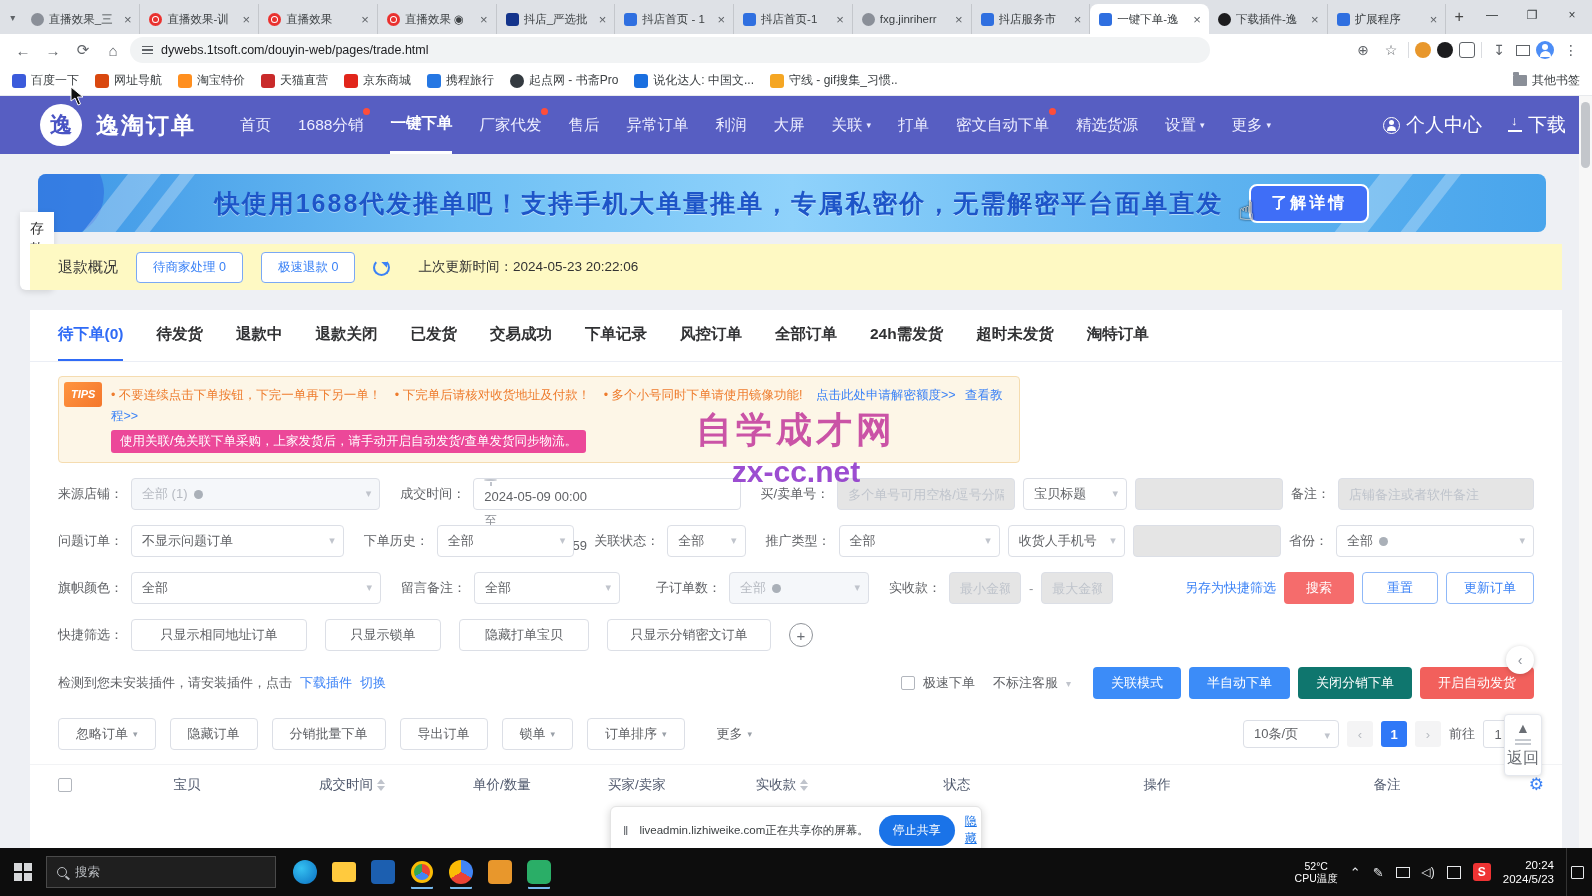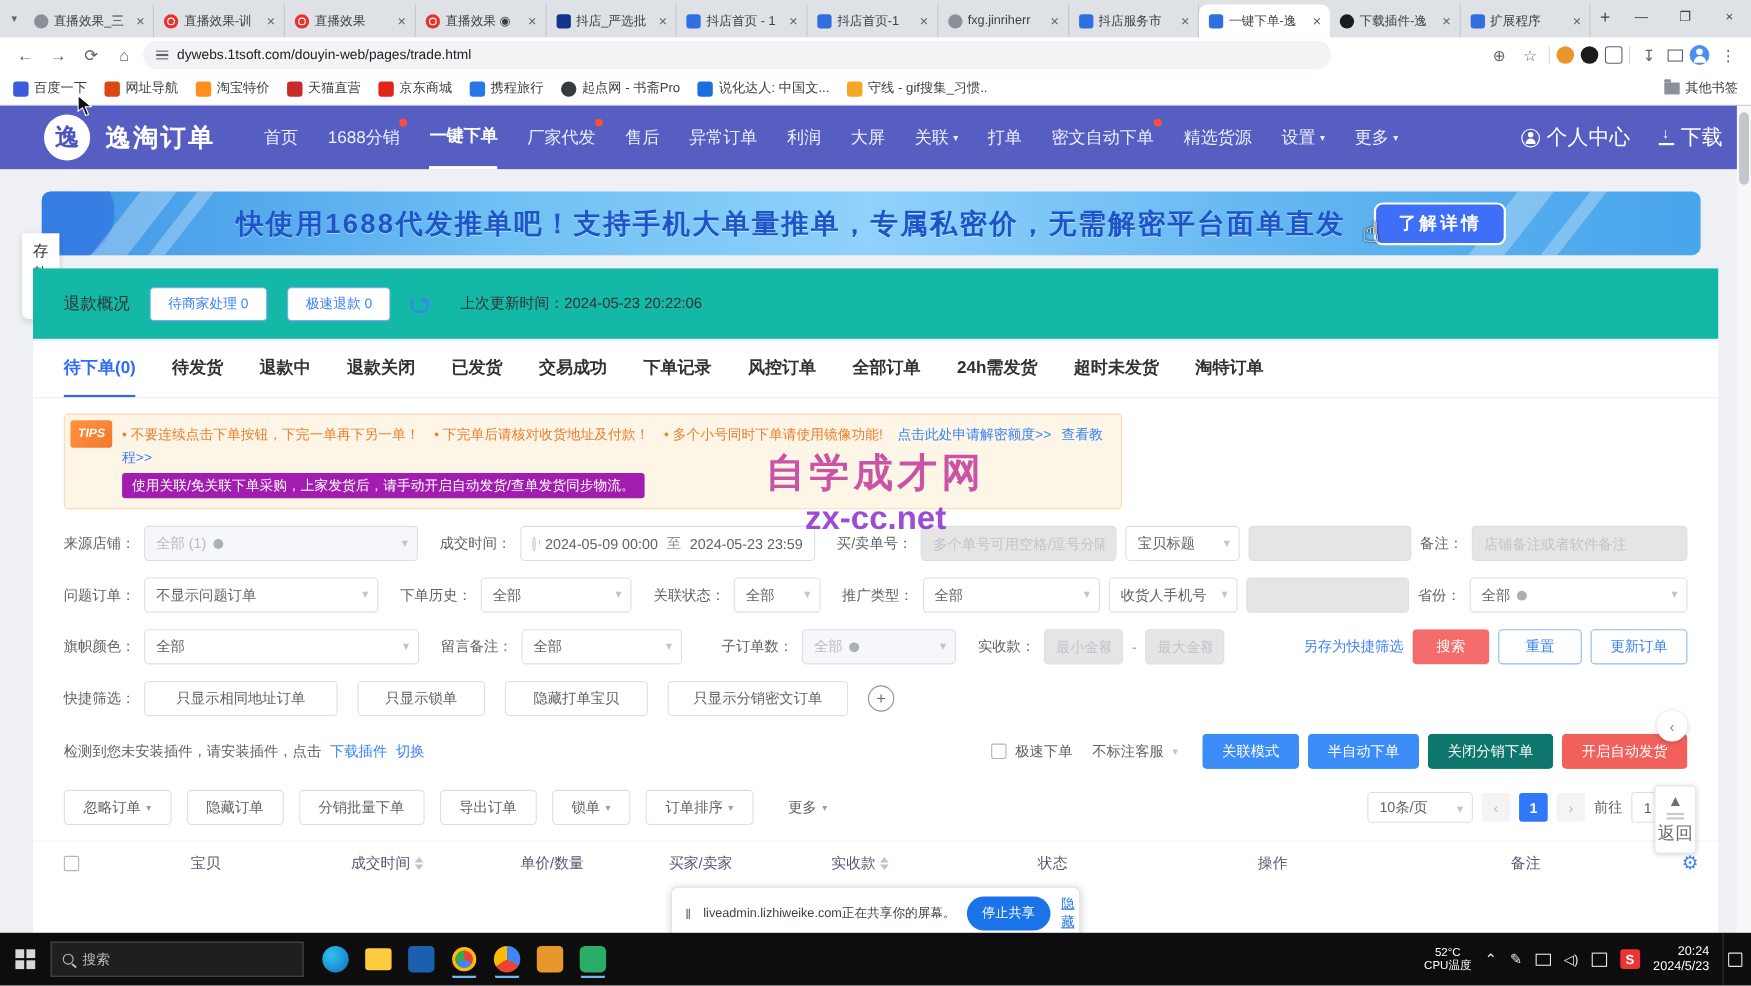--- a/index.html
+++ b/index.html
@@ -70,53 +70,53 @@
   .banner .stripe { position:absolute; width:26px; height:140px; background:rgba(255,255,255,.28); transform:rotate(38deg); top:-40px; }
   .banner .s1{left:70px;} .banner .s2{left:120px;width:12px;} .banner .s3{right:160px;} .banner .s4{right:110px;width:12px;}
   .banner .circle { position:absolute; left:-24px; top:-26px; width:90px; height:90px; border-radius:50%; background:#2f6fe0; opacity:.65; }
   .banner-text { font-size:25px; font-weight:bold; color:#1d55c8; letter-spacing:2px; text-shadow:0 1px 0 rgba(255,255,255,.5); }
   .banner-cta { position:relative; background:#3f6ef7; border:2px solid #fff; color:#fff; font-size:16px; font-weight:bold; padding:7px 20px; border-radius:8px; letter-spacing:3px; }
   .hand-cursor { position:absolute; right:110px; bottom:-6px; font-size:26px; color:#fff; text-shadow:0 0 2px #000,0 0 2px #000; }
 
   .side-tab { position:absolute; left:20px; top:58px; width:34px; background:#fff; border-radius:0 0 6px 6px; box-shadow:0 2px 6px rgba(0,0,0,.12); text-align:center; padding:6px 0 8px; color:#333; font-size:14px; line-height:20px; }
   .side-tab .arrow { color:#3b82f6; font-weight:bold; display:block; margin-top:4px; }
 
-  .refundbar { position:absolute; top:90px; left:30px; right:30px; height:64px; background:#14b8a6; display:flex; align-items:center; gap:18px; padding:0 28px; }
+  .refundbar { position:absolute; top:90px; left:30px; right:30px; height:46px; background:#fef9c3; display:flex; align-items:center; gap:18px; padding:0 28px; }
   .refund-title { font-size:15px; color:#333; }
   .pill-btn { border:1px solid #7aa8f5; color:#3b82f6; background:#fff; border-radius:4px; font-size:12.5px; padding:6px 16px; white-space:nowrap; }
   .refresh-ico { width:17px; height:17px; border:2px solid #3b82f6; border-top-color:transparent; border-radius:50%; position:relative; }
   .refresh-ico::after { content:""; position:absolute; right:-3px; top:-3px; border:4px solid transparent; border-bottom-color:#3b82f6; transform:rotate(45deg); }
   .updated { font-size:13.5px; color:#333; margin-left:10px; }
 
   .maincard { position:absolute; top:156px; left:30px; right:30px; bottom:0; background:#fff; }
 
   .otabs { display:flex; align-items:center; gap:33px; height:52px; padding:0 28px; border-bottom:1px solid #ebeef5; }
   .otab { font-size:15.5px; font-weight:bold; color:#303133; height:100%; display:flex; align-items:center; white-space:nowrap; border-bottom:2px solid transparent; }
   .otab.active { color:#2f6bf6; border-bottom-color:#2f6bf6; }
 
   .tips { position:relative; margin:14px 0 0 28px; width:962px; border:1px solid #f5dcb0; background:#fdf6e7; border-radius:4px; padding:8px 12px 9px 52px; font-size:12.5px; line-height:21px; }
   .tips-badge { position:absolute; left:5px; top:5px; background:linear-gradient(135deg,#ff9540,#f4772c); color:#fff; font-weight:bold; font-style:italic; font-size:11px; padding:2px 7px; border-radius:3px; }
   .tip-item { color:#ee7c2d; margin-right:10px; }
   .tip-item::before { content:"• "; color:#ee7c2d; }
   .tip-link { color:#3b82f6; margin-right:6px; }
-  .tips-highlight { display:inline-block; background:#a21caf; color:#fff; border-radius:3px; padding:1px 9px; margin-top:3px; }
+  .tips-highlight { display:inline-block; background:#ec4899; color:#fff; border-radius:3px; padding:1px 9px; margin-top:3px; }
 
   .watermark { position:absolute; left:50%; top:96px; transform:translateX(-50%); text-align:center; z-index:6; pointer-events:none; }
   .wm1 { font-size:36px; font-weight:bold; color:#c2379b; opacity:.85; letter-spacing:4px; }
   .wm2 { font-size:30px; font-weight:bold; color:#8b2fc9; opacity:.85; }
 
   .frow { display:flex; align-items:center; margin-top:15px; padding:0 28px; gap:8px; }
   .flabel { color:#606266; white-space:nowrap; font-size:13px; }
   .sel { position:relative; height:32px; border:1px solid #dcdfe6; border-radius:4px; background:#fff; display:flex; align-items:center; gap:6px; padding:0 24px 0 10px; color:#606266; font-size:13px; white-space:nowrap; }
   .sel::after { content:"▾"; position:absolute; right:8px; top:8px; color:#c0c4cc; font-size:11px; }
   .sel.disabled { background:#f5f7fa; color:#b6bac2; }
   .sel .gdot { width:9px; height:9px; background:#aab0b8; border-radius:50%; }
   .tinput { height:32px; border:1px solid #dcdfe6; border-radius:4px; padding:0 10px; font-size:13px; color:#606266; background:#e5e5e5; font-family:inherit; }
   .tinput::placeholder { color:#bfc4cc; }
-  .datebox { height:32px; border:1px solid #dcdfe6; border-radius:4px; display:flex; align-items:center; gap:8px; padding:0 10px; color:#606266; white-space:nowrap; }
+  .datebox { height:32px; border:1px solid #dcdfe6; border-radius:4px; display:flex; align-items:flex-start; gap:8px; padding:0 10px; color:#606266; white-space:nowrap;flex-direction:column; }
   .clock-ico { width:13px; height:13px; border:1.5px solid #c0c4cc; border-radius:50%; position:relative; }
   .clock-ico::before { content:""; position:absolute; left:5px; top:2px; width:1.5px; height:4px; background:#c0c4cc; }
 
   .link { color:#3b82f6; white-space:nowrap; }
   .btn { display:inline-flex; align-items:center; justify-content:center; height:32px; border-radius:4px; font-size:13px; padding:0 17px; white-space:nowrap; border:1px solid transparent; }
   .btn.red { background:#f56c6c; color:#fff; }
   .btn.blue { background:#3c8cf8; color:#fff; }
   .btn.green { background:#0f766e; color:#fff; }
   .btn.salmon { background:#f2605c; color:#fff; }
   .btn.outline-blue { border-color:#8fb8f8; color:#3b82f6; background:#fff; }

